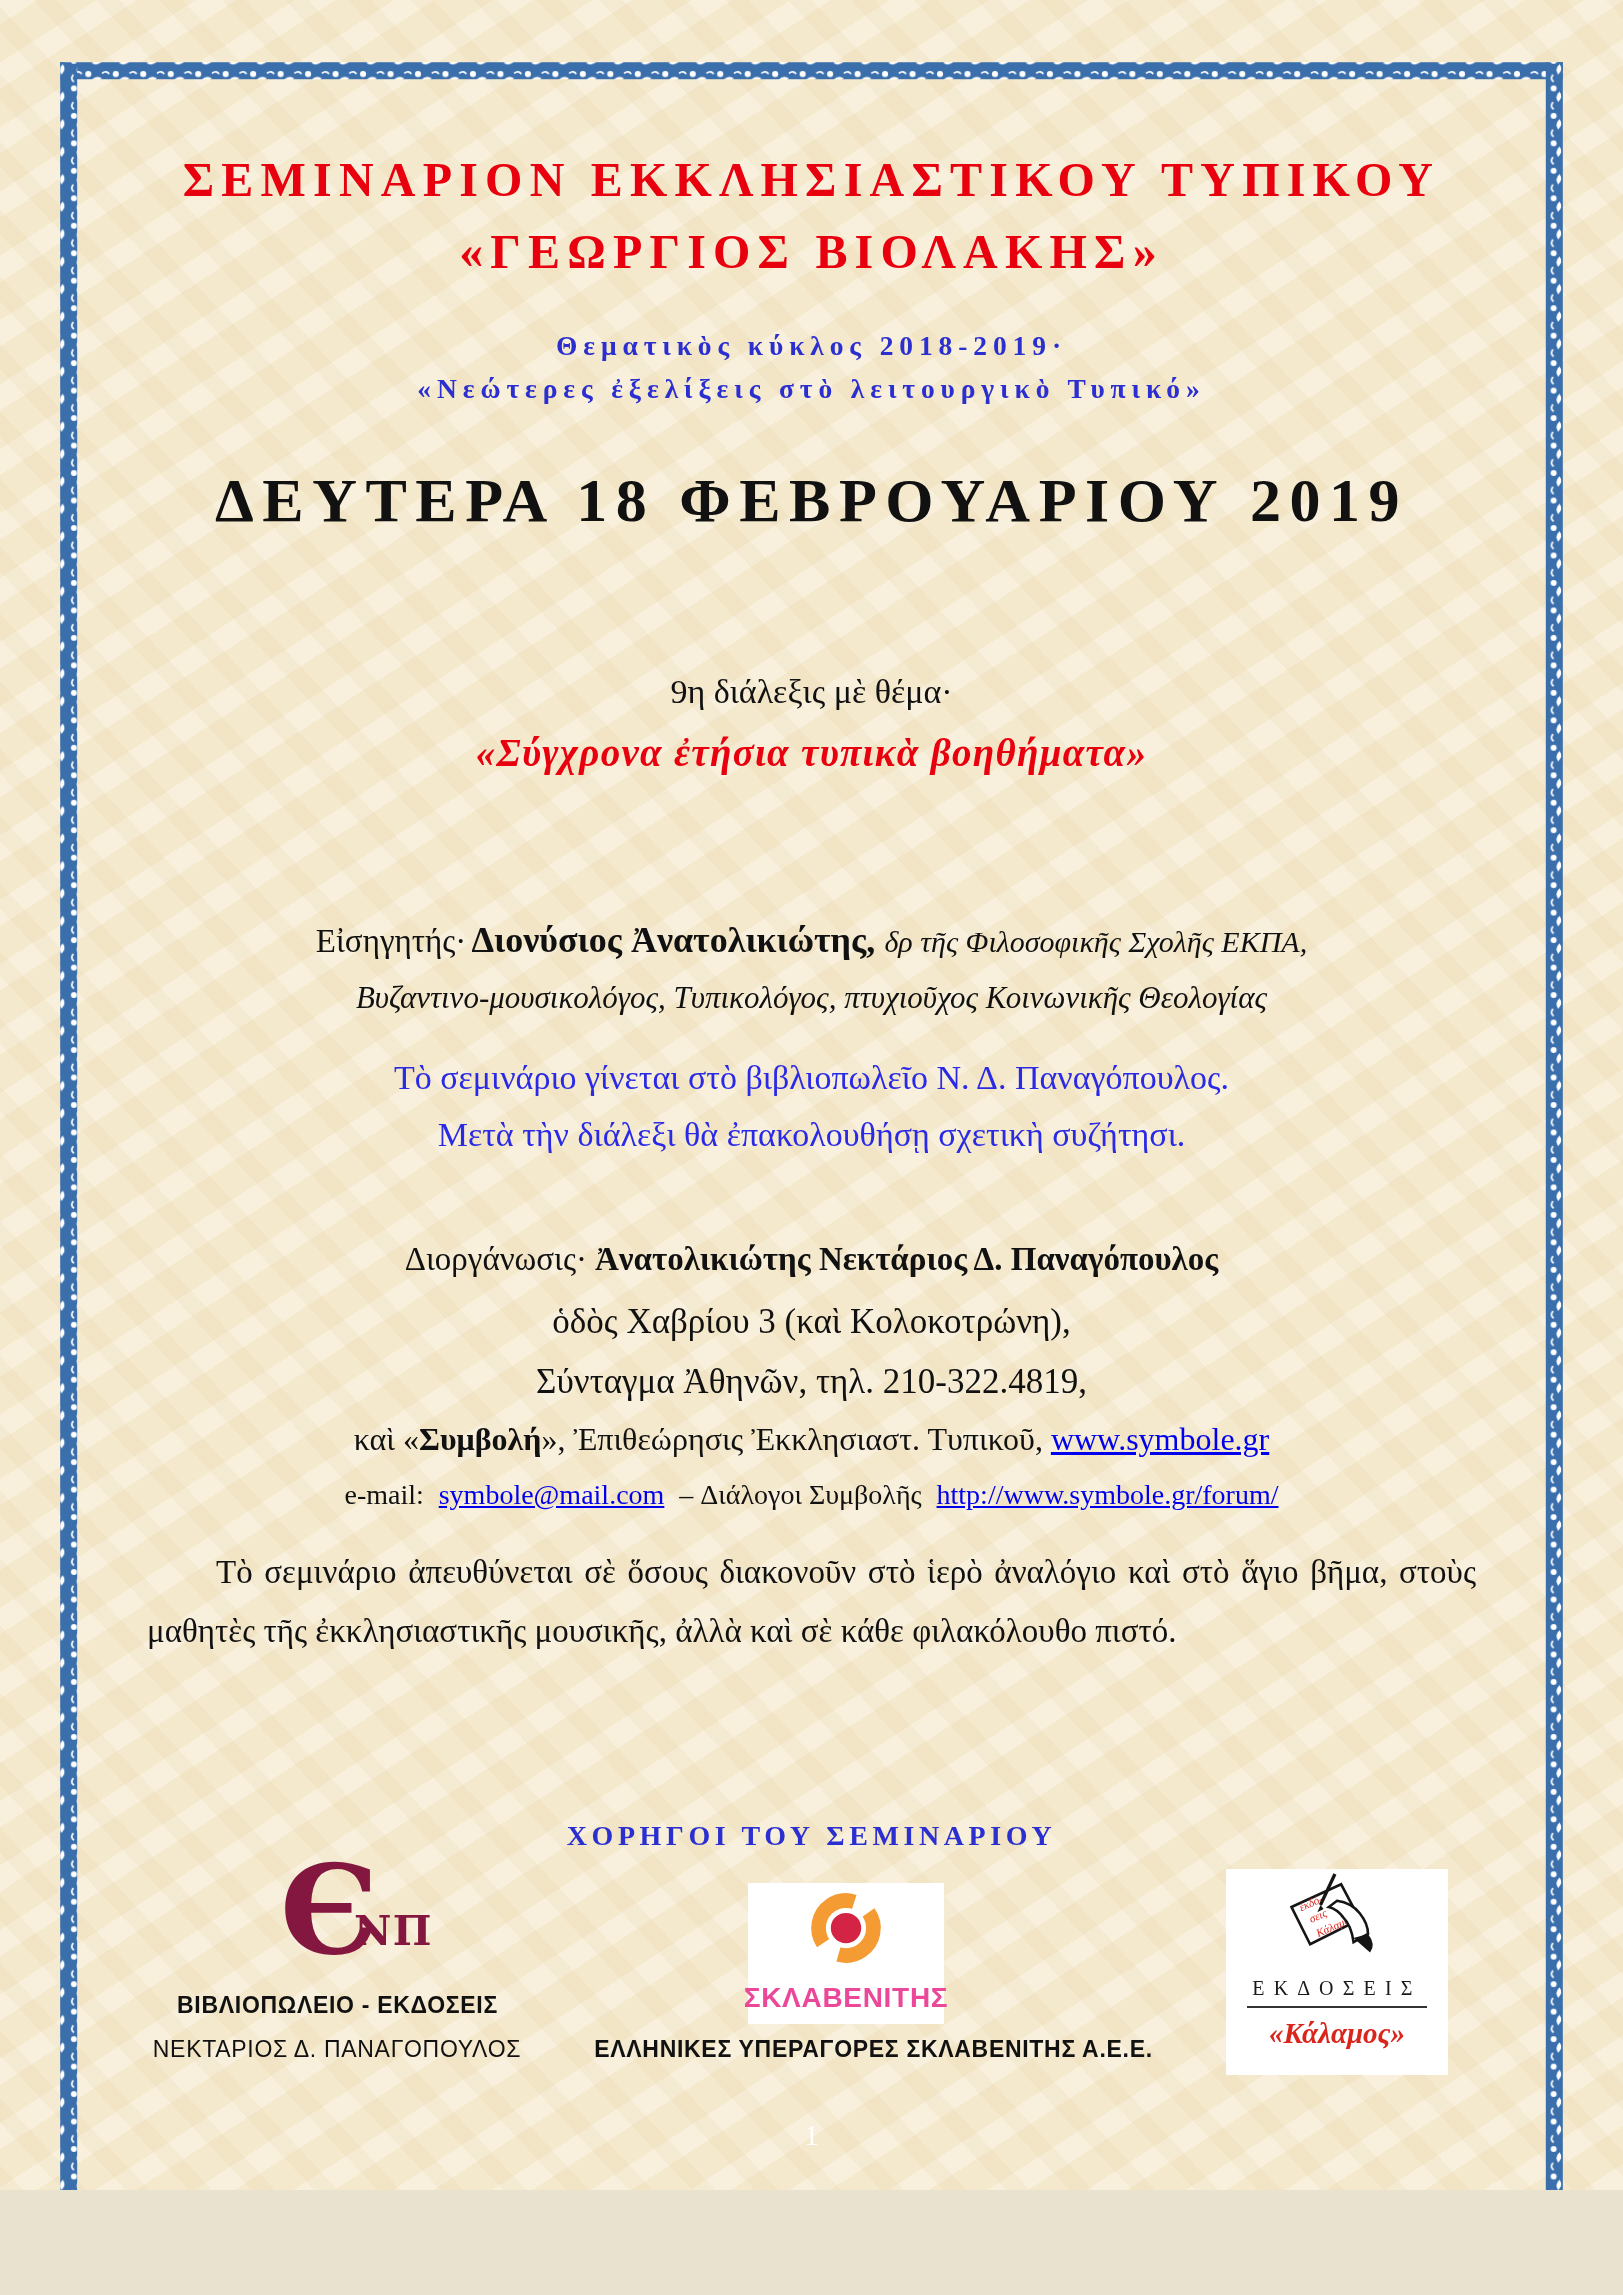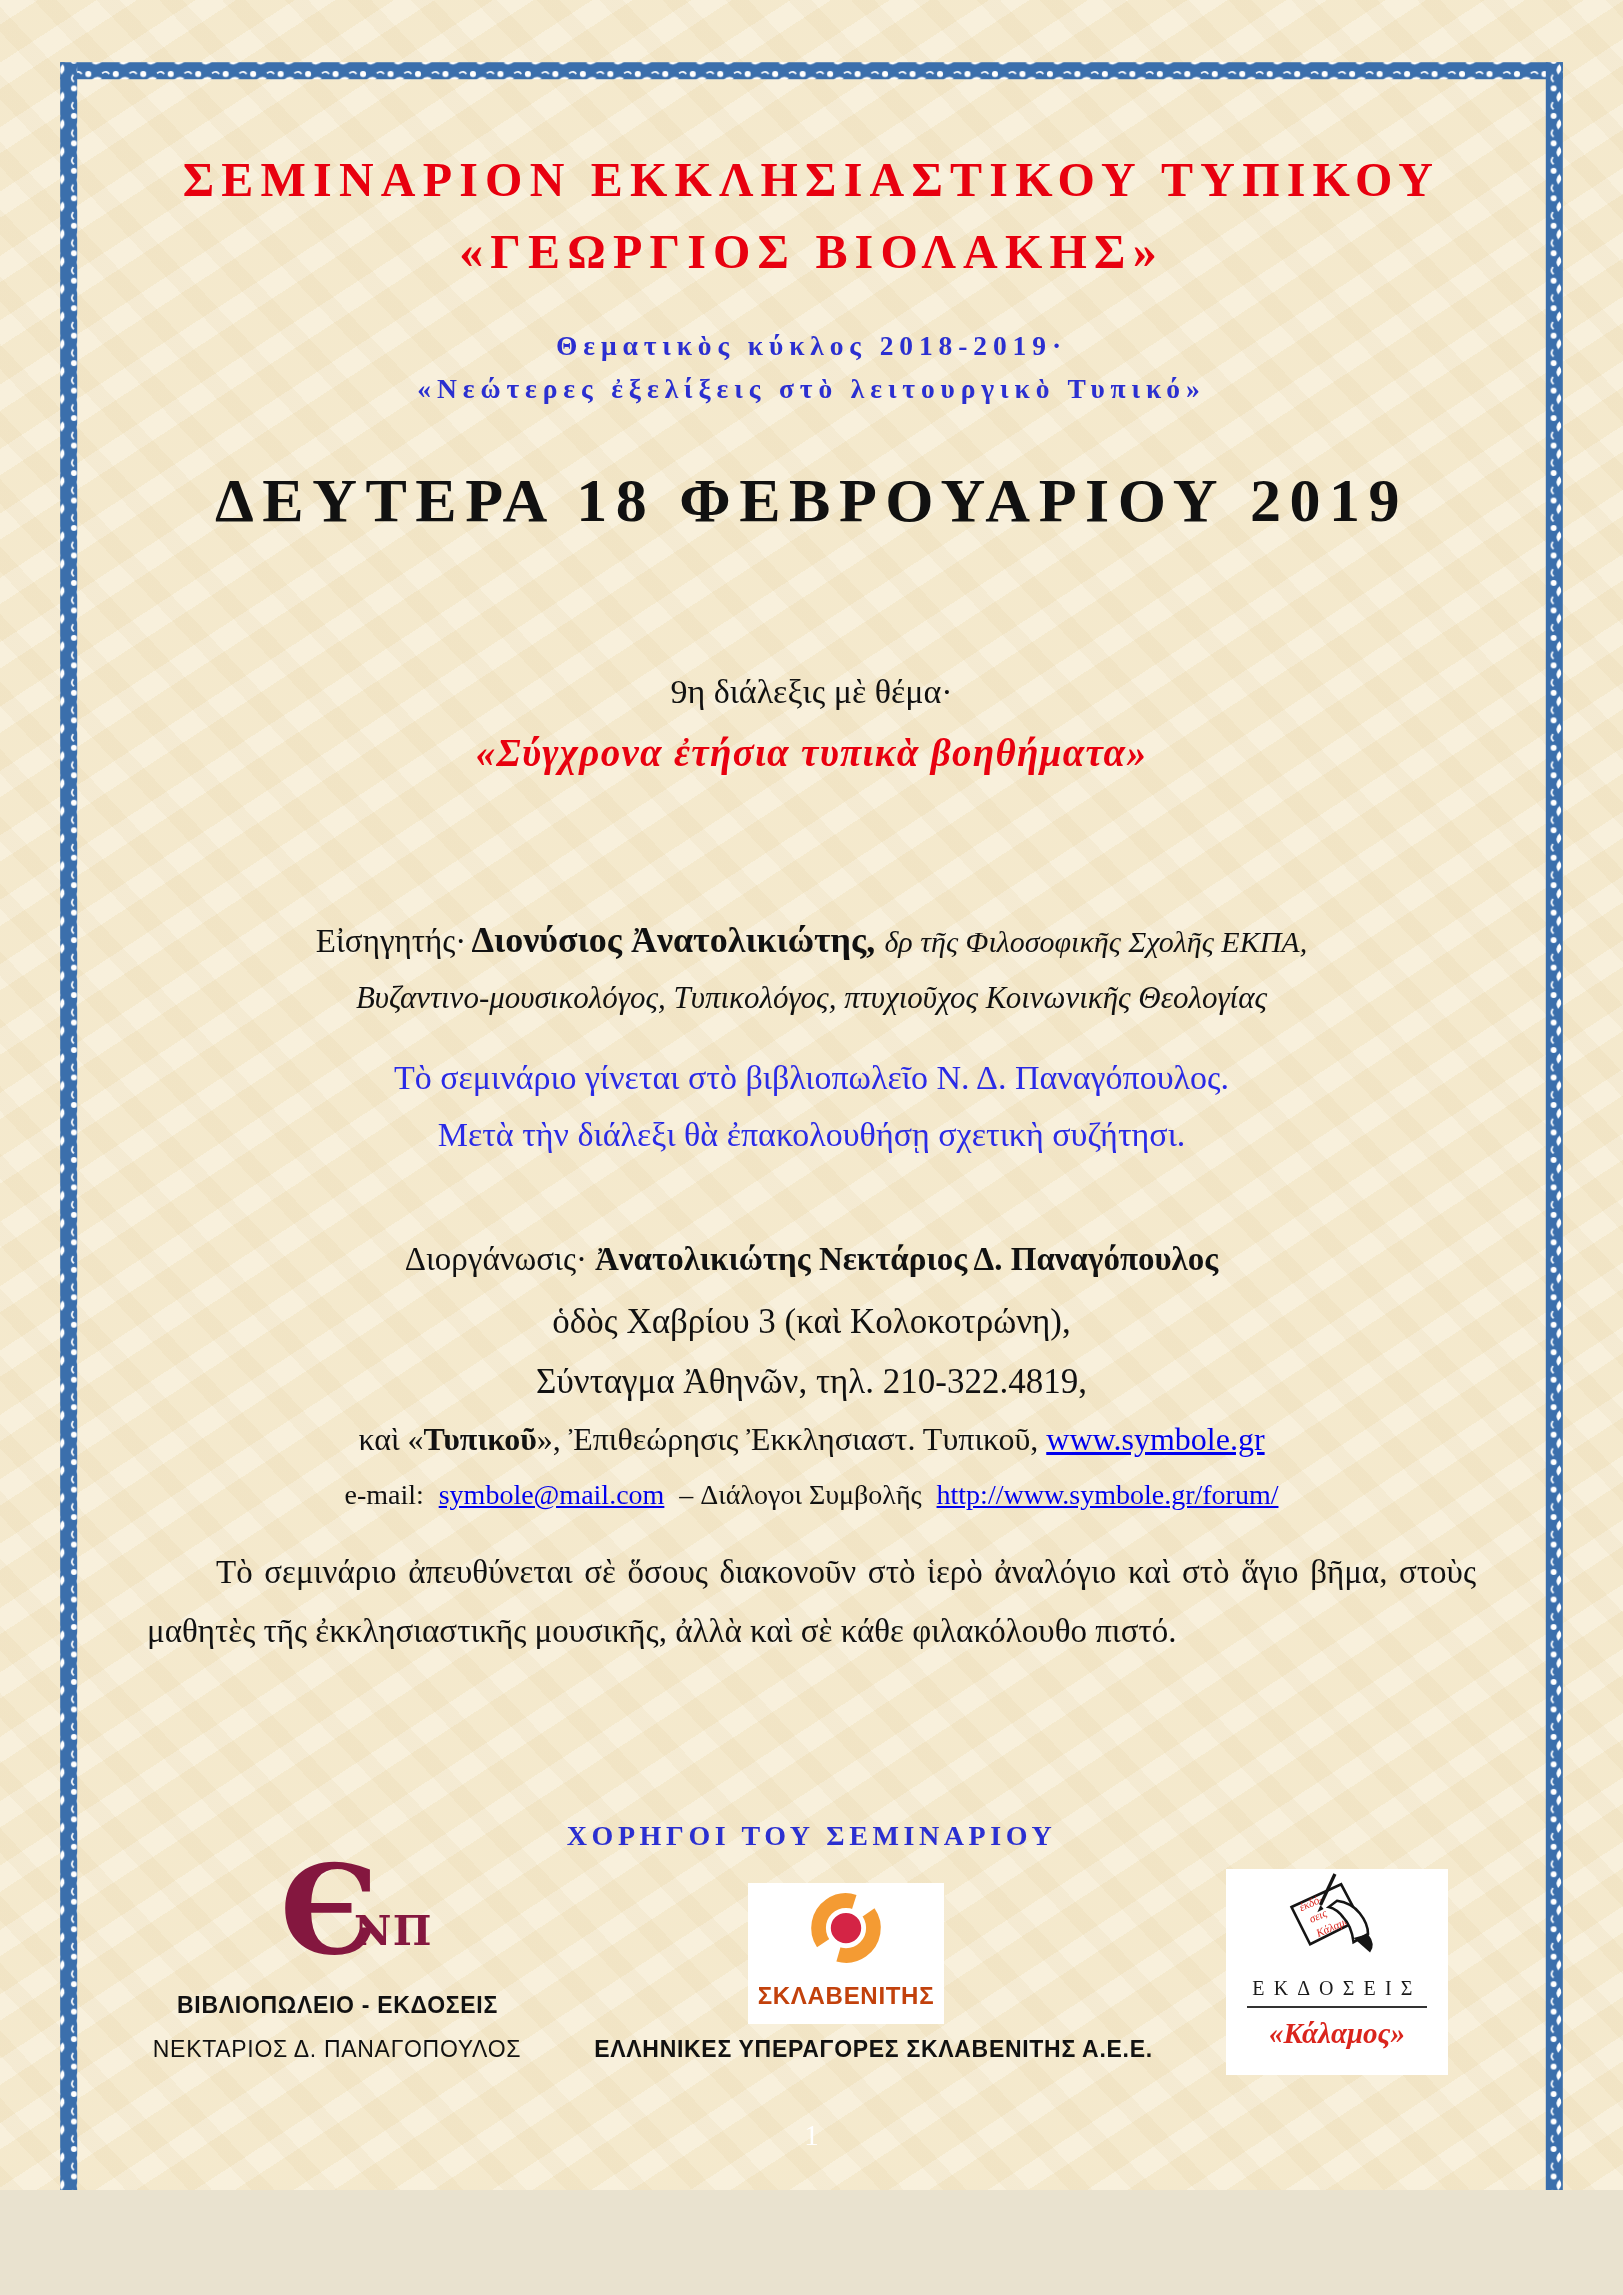--- a/index.html
+++ b/index.html
@@ -35,21 +35,21 @@
   .eml{font-size:28px;}
   .eml-sep{margin-left:7.9px;}
   .eml a{margin-left:7.9px;}
   .audience{font-size:33px;line-height:59px;text-align:justify;text-indent:69px;left:147px;right:147px;}
   .part{font-size:34px;}
   .part-val{font-weight:bold;margin-left:10.5px;}
   .sponsors-h{font-size:28px;font-weight:bold;letter-spacing:4.6px;}
   .caption{font-family:"Liberation Sans", sans-serif;font-size:23px;letter-spacing:0.7px;}
   .bold{font-weight:bold;}
   .whitebox{position:absolute;background:#ffffff;display:flex;flex-direction:column;align-items:center;justify-content:flex-start;}
-  .skl-word{font-family:"Liberation Sans", sans-serif;font-weight:bold;font-size:24px;color:#c2410c;letter-spacing:0.7px;margin-top:1.3px;}
+  .skl-word{font-family:"Liberation Sans", sans-serif;font-weight:bold;font-size:28px;color:#ec4899;letter-spacing:0.7px;margin-top:1.3px;}
   .kal-ekd{font-size:20px;letter-spacing:9.2px;color:#1a1a1a;border-bottom:2px solid #333;padding:0 5.2px 6.5px 5.2px;margin-top:2.6px;}
   .kal-name{font-size:29px;color:#da251d;font-style:italic;font-weight:bold;margin-top:9.2px;}
   .mono{position:absolute;left:196px;width:281px;top:1866px;height:124px;}
   .mono-e{position:absolute;left:84px;top:-18.3px;font-size:124px;font-weight:bold;color:#84173f;font-family:"DejaVu Serif", serif;line-height:1;}
   .mono-np{position:absolute;left:158px;top:41px;font-size:41px;font-weight:bold;color:#84173f;letter-spacing:1.3px;font-family:"DejaVu Serif", serif;}
   .pagenum{color:#ffffff;font-size:29px;}
 </style>
 </head>
 <body>
 
@@ -95,21 +95,21 @@
   <div class="blk venue blue-b" style="top:1116px">Μετὰ τὴν διάλεξι θὰ ἐπακολουθήσῃ σχετικὴ συζήτησι.</div>
   <div class="blk venue blue-b" style="top:1059px">Τὸ σεμινάριο γίνεται στὸ βιβλιοπωλεῖο Ν. Δ. Παναγόπουλος.</div>
 
   <div class="blk org" style="top:1241px">
     <span>Διοργάνωσις·</span><span class="org-name">Ἀνατολικιώτης Νεκτάριος Δ. Παναγόπουλος</span>
   </div>
   <div class="blk addr" style="top:1302px">ὁδὸς Χαβρίου 3 (καὶ Κολοκοτρώνη),</div>
   <div class="blk addr" style="top:1362px">Σύνταγμα Ἀθηνῶν, τηλ. 210-322.4819,</div>
 
   <div class="blk symb" style="top:1421px">
-    <span>καὶ «</span><span class="symb-name">Τυπικοῦ</span><span>», Ἐπιθεώρησις Ἐκκλησιαστ. Τυπικοῦ,</span>
+    <span>καὶ «</span><span class="symb-name">Συμβολή</span><span>», Ἐπιθεώρησις Ἐκκλησιαστ. Τυπικοῦ,</span>
     <a class="lnk">www.symbole.gr</a>
   </div>
 
   <div class="blk eml" style="top:1479px">
     <span>e-mail:</span>
     <a class="lnk">symbole@mail.com</a>
     <span class="eml-sep">– Διάλογοι Συμβολῆς</span>
     <a class="lnk">http://www.symbole.gr/forum/</a>
   </div>
 

